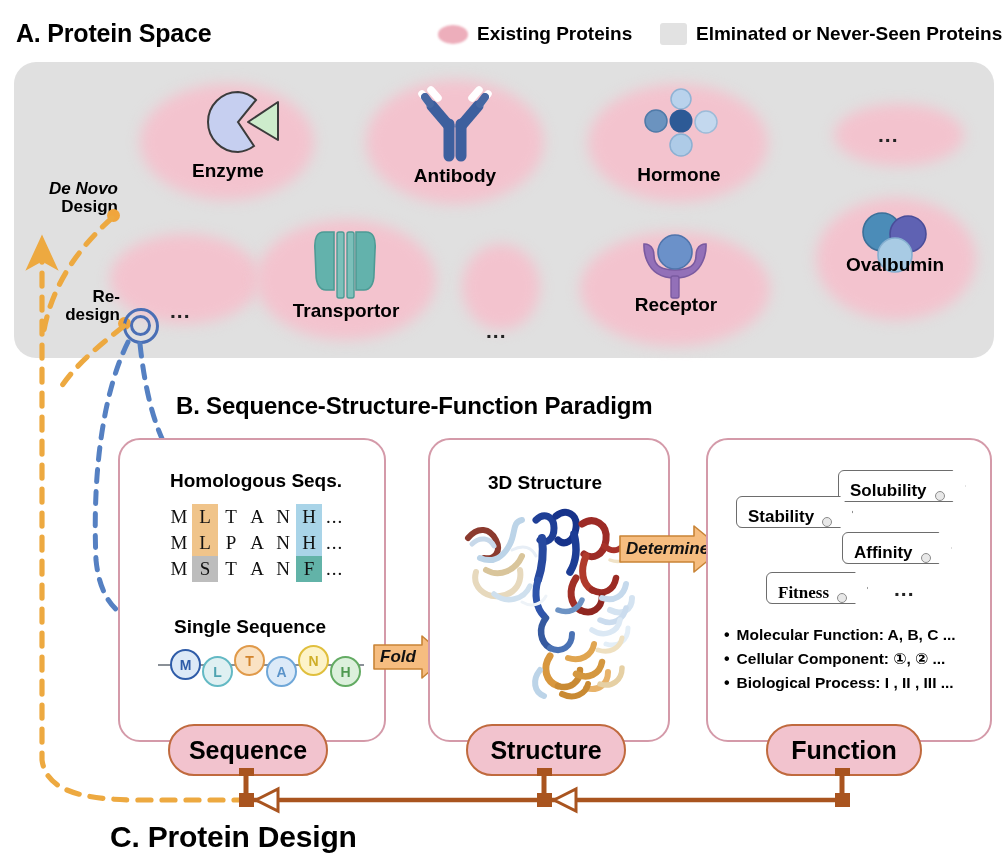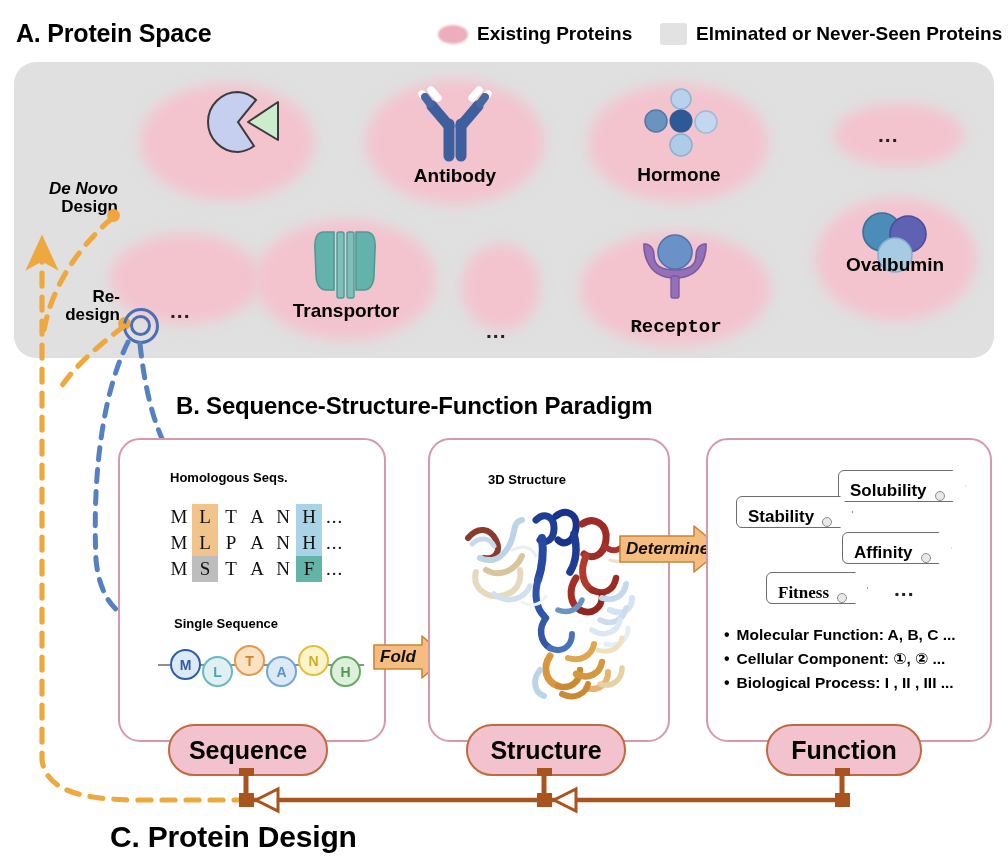--- a/index.html
+++ b/index.html
@@ -65,21 +65,21 @@
   }
   
   .pbox{
     position:absolute;border:2.6px solid #d49aa9;border-radius:22px;
     background:#ffffff;
   }
   #box-seq{left:118px;top:438px;width:264px;height:300px;}
   #box-str{left:428px;top:438px;width:238px;height:300px;}
   #box-fun{left:706px;top:438px;width:282px;height:300px;}
   .box-title{
-    position:absolute;font-size:13px;font-weight:bold;color:#000;
+    position:absolute;font-size:19px;font-weight:bold;color:#000;
     white-space:nowrap;
   }
   
   #align{position:absolute;left:166px;top:504px;}
   .align-row{display:flex;height:26px;align-items:center;}
   .align-cell{
     width:26px;height:26px;display:flex;align-items:center;justify-content:center;
     font-family:"Liberation Serif","DejaVu Serif",serif;
     font-size:19px;color:#111;
   }
@@ -160,20 +160,21 @@
     <div class="blob" style="left:96px;top:172px;width:150px;height:90px;"></div>
     <div class="blob" style="left:242px;top:158px;width:180px;height:120px;"></div>
     <div class="blob" style="left:448px;top:182px;width:78px;height:86px;"></div>
     <div class="blob" style="left:566px;top:170px;width:190px;height:114px;"></div>
     <div class="blob" style="left:802px;top:136px;width:160px;height:122px;"></div>
 
     <svg class="abs" style="left:178px;top:24px;" width="92" height="72" viewBox="0 0 92 72">
       <path d="M46 6 A30 30 0 1 0 46 66 A30 30 0 0 0 62 60 L46 36 L64 14 A30 30 0 0 0 46 6 Z" fill="#c6cff0" stroke="#3b3b3b" stroke-width="2"></path>
       <path d="M86 16 L86 54 L56 36 Z" fill="#cdeccc" stroke="#3b3b3b" stroke-width="2" stroke-linejoin="round"></path>
     </svg>
+    <div class="icon-label" style="left:126px;top:98px;width:176px;">Enzyme</div>
 
     <svg class="abs" style="left:402px;top:24px;" width="78" height="78" viewBox="0 0 78 78">
       <g stroke="#3d5f9e" stroke-width="11" stroke-linecap="round" fill="none">
         <line x1="33" y1="70" x2="33" y2="38"></line>
         <line x1="45" y1="70" x2="45" y2="38"></line>
         <line x1="33" y1="40" x2="16" y2="20"></line>
         <line x1="45" y1="40" x2="62" y2="20"></line>
       </g>
       <g stroke="#ffffff" stroke-width="7.5" stroke-linecap="round" fill="none">
         <line x1="14" y1="18" x2="6" y2="8"></line>
@@ -203,21 +204,21 @@
       <rect x="33" y="6" width="7" height="66" rx="2" fill="#7cc0ba" stroke="#4d9b95" stroke-width="1.4"></rect>
       <rect x="43" y="6" width="7" height="66" rx="2" fill="#7cc0ba" stroke="#4d9b95" stroke-width="1.4"></rect>
     </svg>
     <div class="icon-label" style="left:242px;top:238px;width:180px;">Transportor</div>
 
     <svg class="abs" style="left:620px;top:168px;" width="82" height="82" viewBox="0 0 82 82">
       <path d="M10 14 C10 14 8 48 41 48 C74 48 72 14 72 14 C72 14 62 13 62 26 C62 37 52 40 41 40 C30 40 20 37 20 26 C20 13 10 14 10 14 Z" fill="#9370b8" stroke="#7a5aa0" stroke-width="1.6"></path>
       <rect x="37" y="46" width="8" height="22" rx="2" fill="#9370b8" stroke="#7a5aa0" stroke-width="1.4"></rect>
       <circle cx="41" cy="22" r="17" fill="#6b91c9" stroke="#4f74ab" stroke-width="1.6"></circle>
     </svg>
-    <div class="icon-label" style="left:566px;top:254px;width:192px;font-family:Liberation Mono, monospace;">Receptor</div>
+    <div class="icon-label" style="left:566px;top:232px;width:192px;">Receptor</div>
 
     <svg class="abs" style="left:842px;top:146px;" width="76" height="76" viewBox="0 0 76 76">
       <circle cx="26" cy="24" r="19" fill="#4b8cb8" stroke="#3b7099" stroke-width="1.6"></circle>
       <circle cx="52" cy="26" r="18" fill="#5f62b3" stroke="#4a4d99" stroke-width="1.6"></circle>
       <circle cx="39" cy="47" r="17" fill="#a8cbe4" stroke="#85afd0" stroke-width="1.6"></circle>
     </svg>
     <div class="icon-label" style="left:800px;top:192px;width:162px;">Ovalbumin</div>
 
     <div class="ellipsis" style="left:864px;top:62px;">...</div>
     <div class="ellipsis" style="left:156px;top:238px;">...</div>

